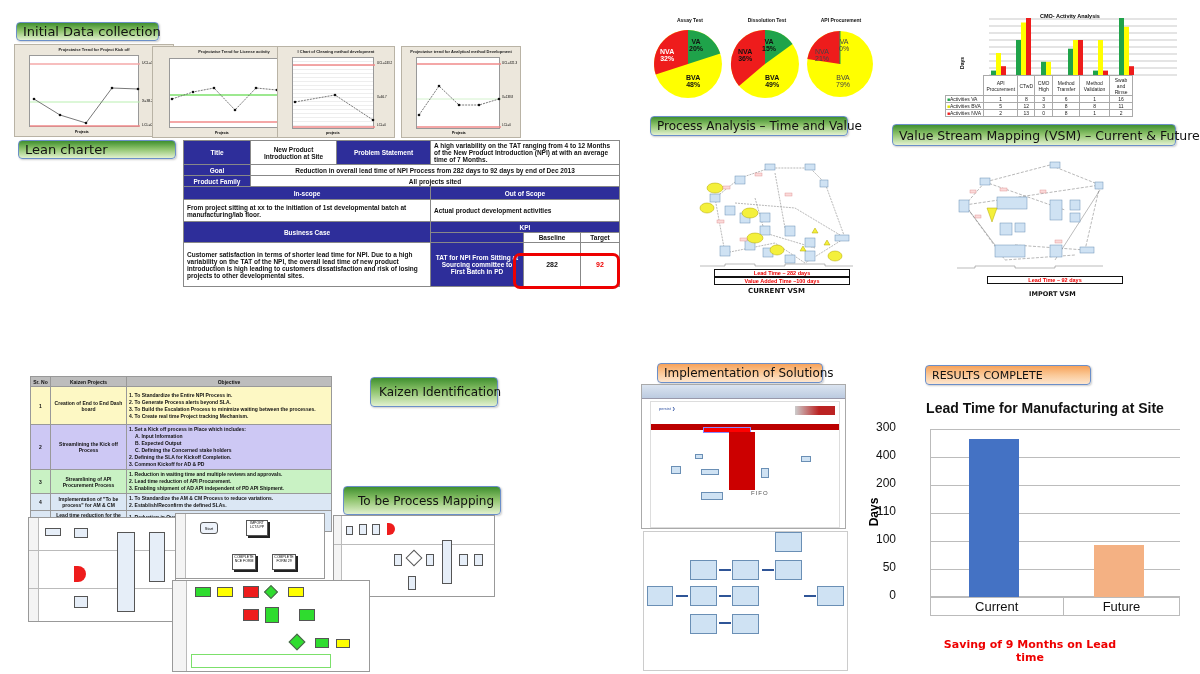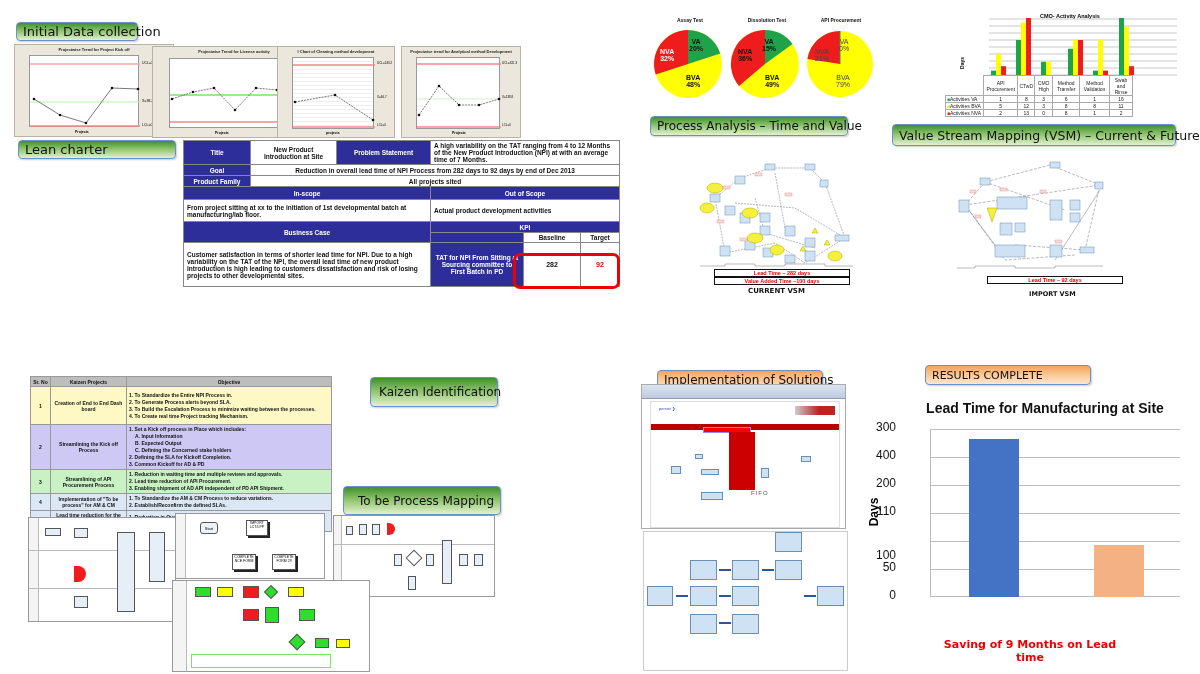--- a/index.html
+++ b/index.html
@@ -27,27 +27,27 @@
   .caption { position: absolute; font-size: 7px; font-weight: bold; font-family: "DejaVu Sans", sans-serif; color: #111; }
   .flow { position: absolute; background: #fff; border: 1px solid #999; }
   .fb { position: absolute; border: 1px solid #555; font-size: 3px; text-align: center; }
   .gridline { position: absolute; left: 0; right: 0; height: 1px; background: #bcbcbc; }
   .ytick { position: absolute; font-size: 12px; color: #111; text-align: right; width: 30px; }
   .dt td { border: 1px solid #bbb; font-size: 13px; text-align: center; color: #111; height: 18px; }
 </style>
 </head>
 <body>
 
-<div class="tag green" style="left:16px;top:22px;width:122px;height:19px;font-size:13px;">Initial Data collection</div>
+<div class="tag green" style="left:16px;top:22px;width:143px;height:19px;font-size:13px;">Initial Data collection</div>
 <div class="tag green" style="left:18px;top:140px;width:158px;height:19px;font-size:13px;">Lean charter</div>
 <div class="tag green" style="left:650px;top:116px;width:198px;height:20px;font-size:12px;">Process Analysis – Time and Value</div>
 <div class="tag green" style="left:892px;top:124px;width:284px;height:22px;font-size:12.5px;">Value Stream Mapping  (VSM) – Current &amp; Future</div>
 <div class="tag green" style="left:370px;top:377px;width:128px;height:30px;font-size:12px;padding-left:8px;">Kaizen Identification</div>
 <div class="tag green" style="left:343px;top:486px;width:158px;height:29px;font-size:12px;padding-left:14px;">To be Process Mapping</div>
-<div class="tag orange" style="left:657px;top:363px;width:166px;height:20px;font-size:12px;padding-left:6px;margin-top:7px;">Implementation of Solutions</div>
+<div class="tag orange" style="left:657px;top:363px;width:166px;height:20px;font-size:12px;padding-left:6px;">Implementation of Solutions</div>
 <div class="tag orange" style="left:925px;top:365px;width:166px;height:20px;font-size:11px;padding-left:6px;">RESULTS COMPLETE</div>
 
 <div class="panel" style="left:14px;top:44px;width:160px;height:93px;">
   <div class="ptitle">Projectwise Trend for Project Kick off</div>
   <div class="plot" style="left:14px;top:10px;width:110px;height:72px;">
     <svg width="110" height="72">
       <line x1="0" y1="8" x2="110" y2="8" stroke="#f5a9a9" stroke-width="1.5"></line>
       <line x1="0" y1="46" x2="110" y2="46" stroke="#b9efb0" stroke-width="1"></line>
       <line x1="0" y1="70" x2="110" y2="70" stroke="#f08a8a" stroke-width="1.5"></line>
       <polyline points="4,43 30,59 56,67 82,32 108,33" fill="none" stroke="#555" stroke-width="0.8"></polyline>
@@ -517,32 +517,37 @@
   <div class="abs" style="left:75px;top:90px;width:12px;height:2px;background:#2f5597;"></div>
 </div>
 
 <div class="abs" style="left:915px;top:400px;width:260px;text-align:center;font-size:14px;font-weight:bold;color:#111;">Lead Time for Manufacturing at Site</div>
 <div class="abs" style="left:860px;top:505px;font-size:12px;font-weight:bold;transform:rotate(-90deg);">Days</div>
 <div class="abs" style="left:866px;top:420px;width:30px;height:180px;">
   <div class="ytick" style="top:0px;">300</div>
   <div class="ytick" style="top:28px;">400</div>
   <div class="ytick" style="top:56px;">200</div>
   <div class="ytick" style="top:84px;">110</div>
-  <div class="ytick" style="top:128px;">100</div>
+  <div class="ytick" style="top:112px;">100</div>
   <div class="ytick" style="top:140px;">50</div>
   <div class="ytick" style="top:168px;">0</div>
 </div>
 <div class="abs" style="left:930px;top:429px;width:250px;height:168px;border-left:1px solid #bbb;">
   <div class="gridline" style="top:0px;"></div>
   <div class="gridline" style="top:28px;"></div>
   <div class="gridline" style="top:56px;"></div>
   <div class="gridline" style="top:84px;"></div>
   <div class="gridline" style="top:112px;"></div>
   <div class="gridline" style="top:140px;"></div>
   <div class="gridline" style="top:167px;"></div>
   <div class="abs" style="left:38px;bottom:0;width:50px;height:158px;background:#4472c4;"></div>
   <div class="abs" style="left:163px;bottom:0;width:50px;height:52px;background:#f4b183;"></div>
 </div>
 <table class="dt abs" style="left:858px;top:597px;width:322px;">
   <tbody>
+      <tr>
+    <td style="border:none;border-right:1px solid #bbb;width:72px;"></td>
+    <td>Current</td>
+    <td>Future</td>
+  </tr>
 </tbody>
   </table>
 <div class="abs" style="left:930px;top:638px;width:200px;text-align:center;font-size:11px;font-weight:bold;color:#e00;font-family:'DejaVu Sans',sans-serif;">Saving of 9 Months on Lead time</div>
 
 </body></html>

